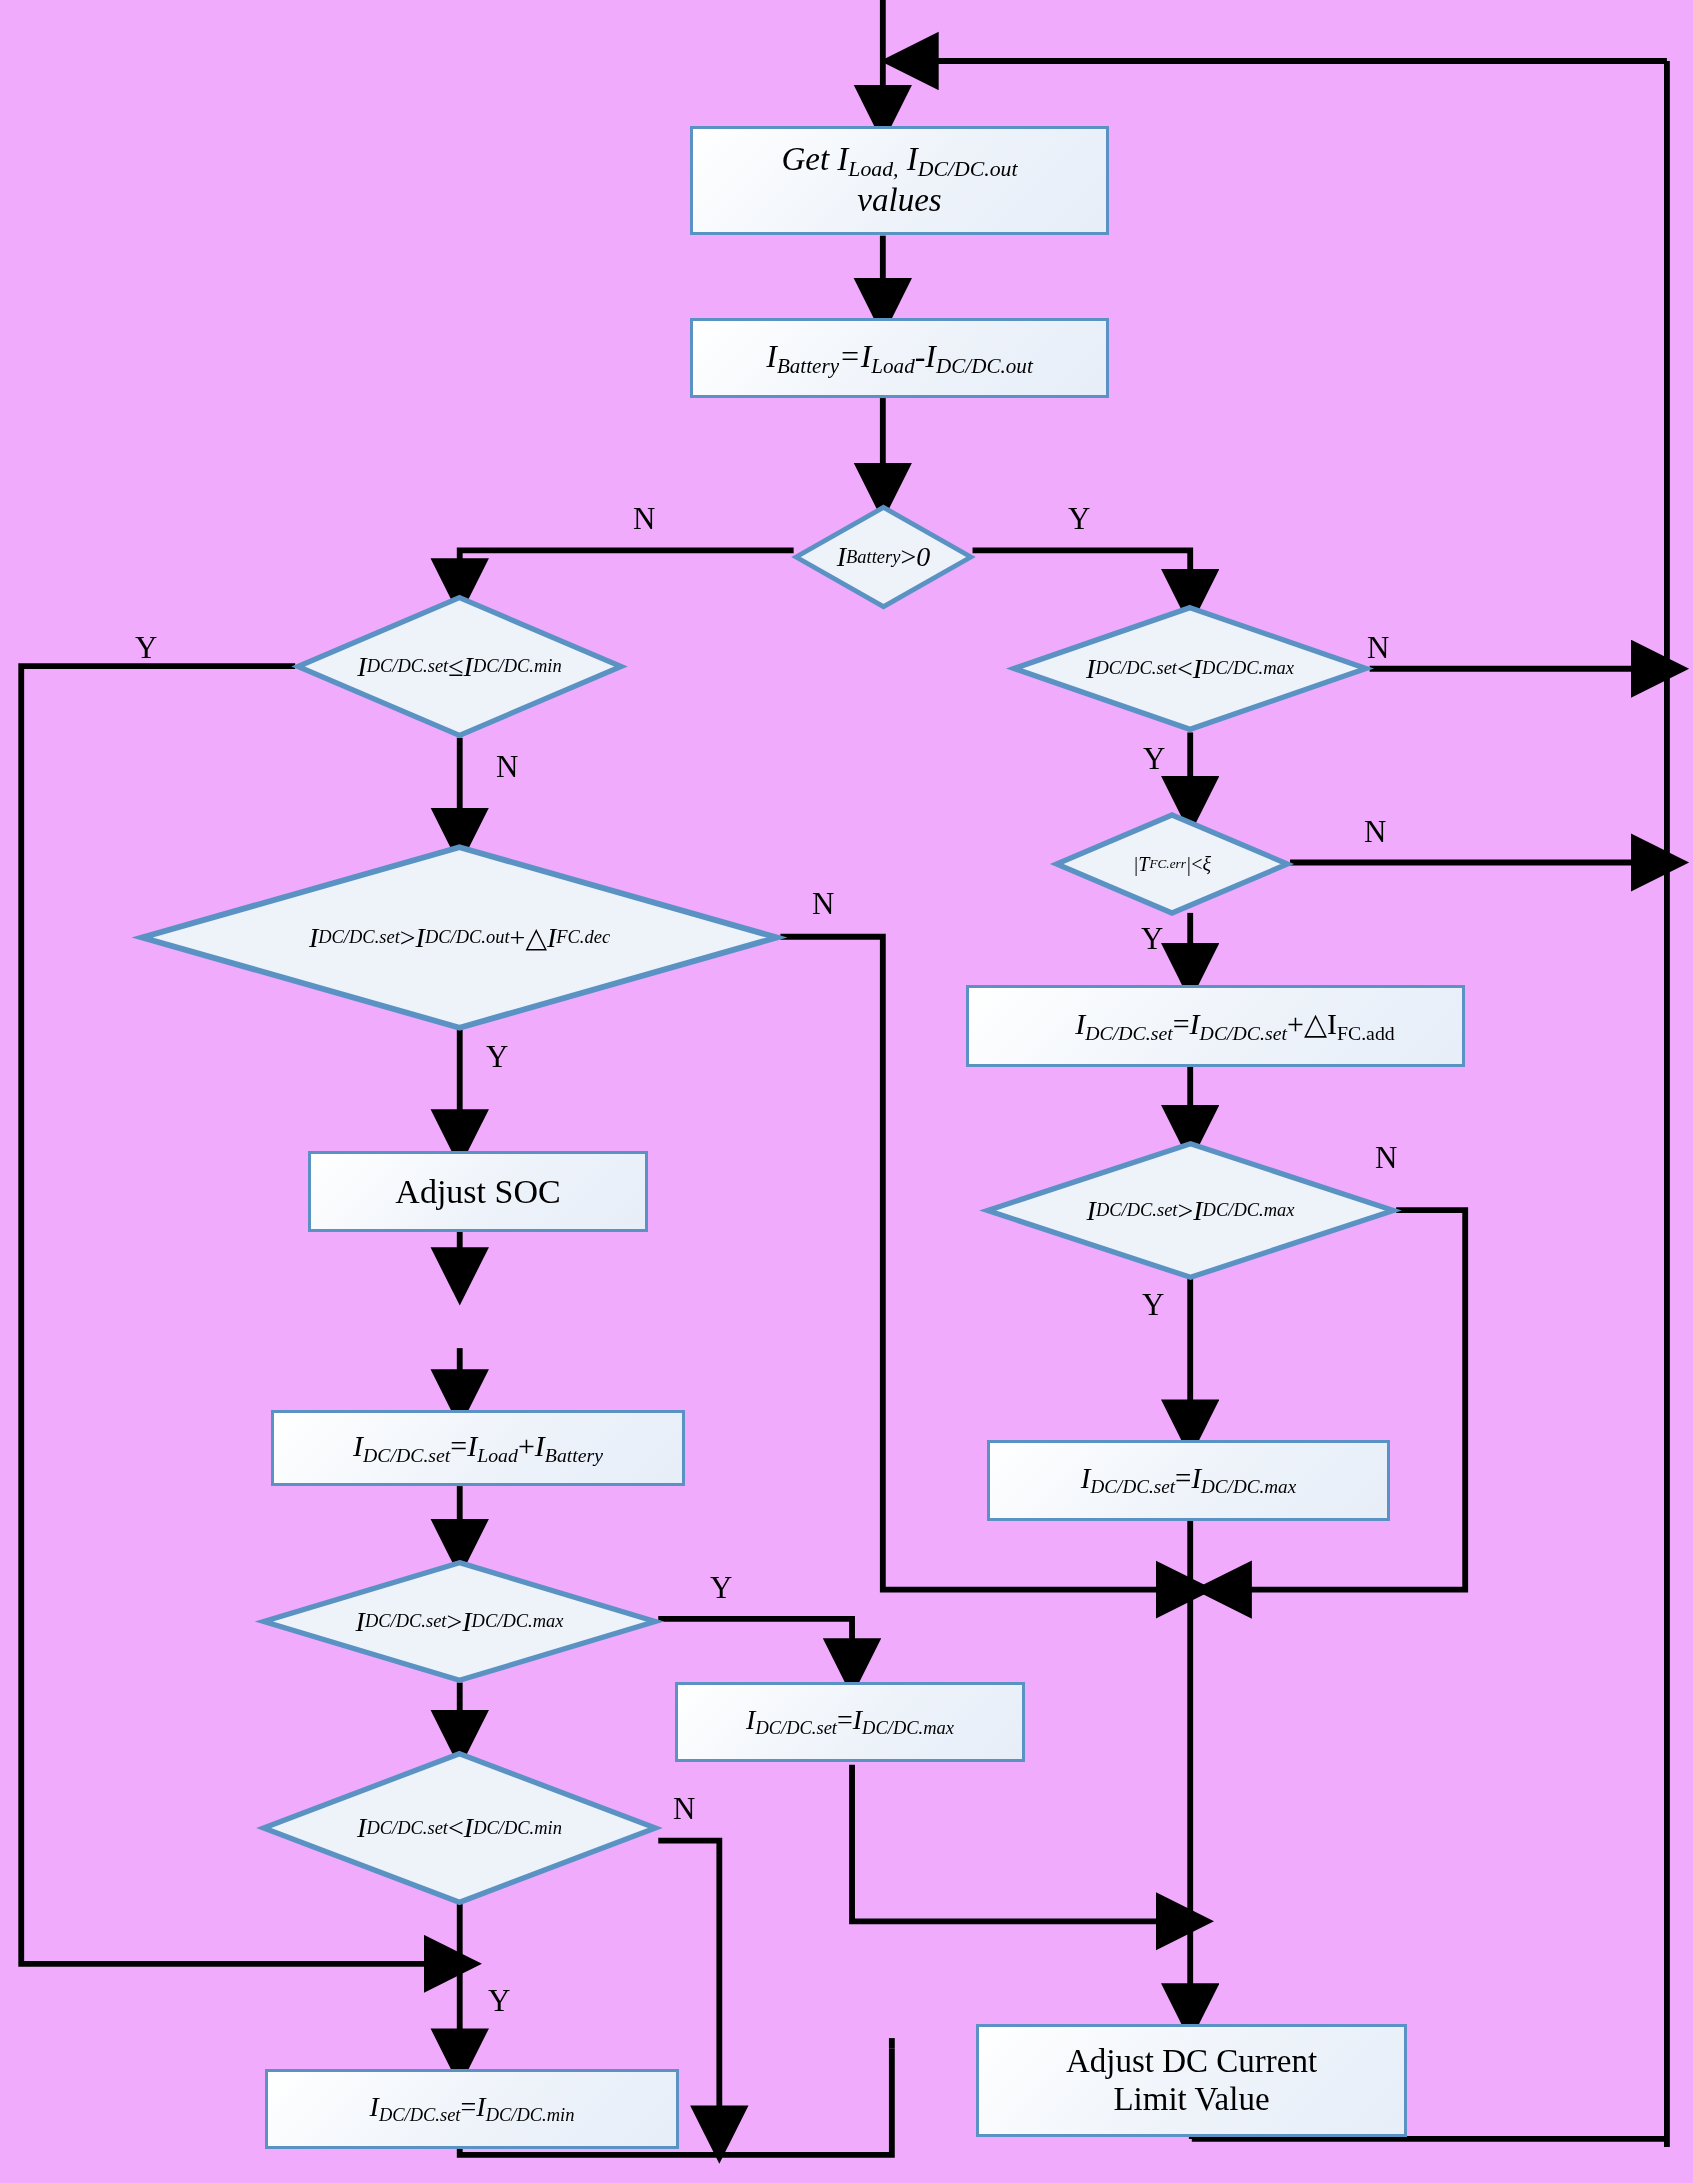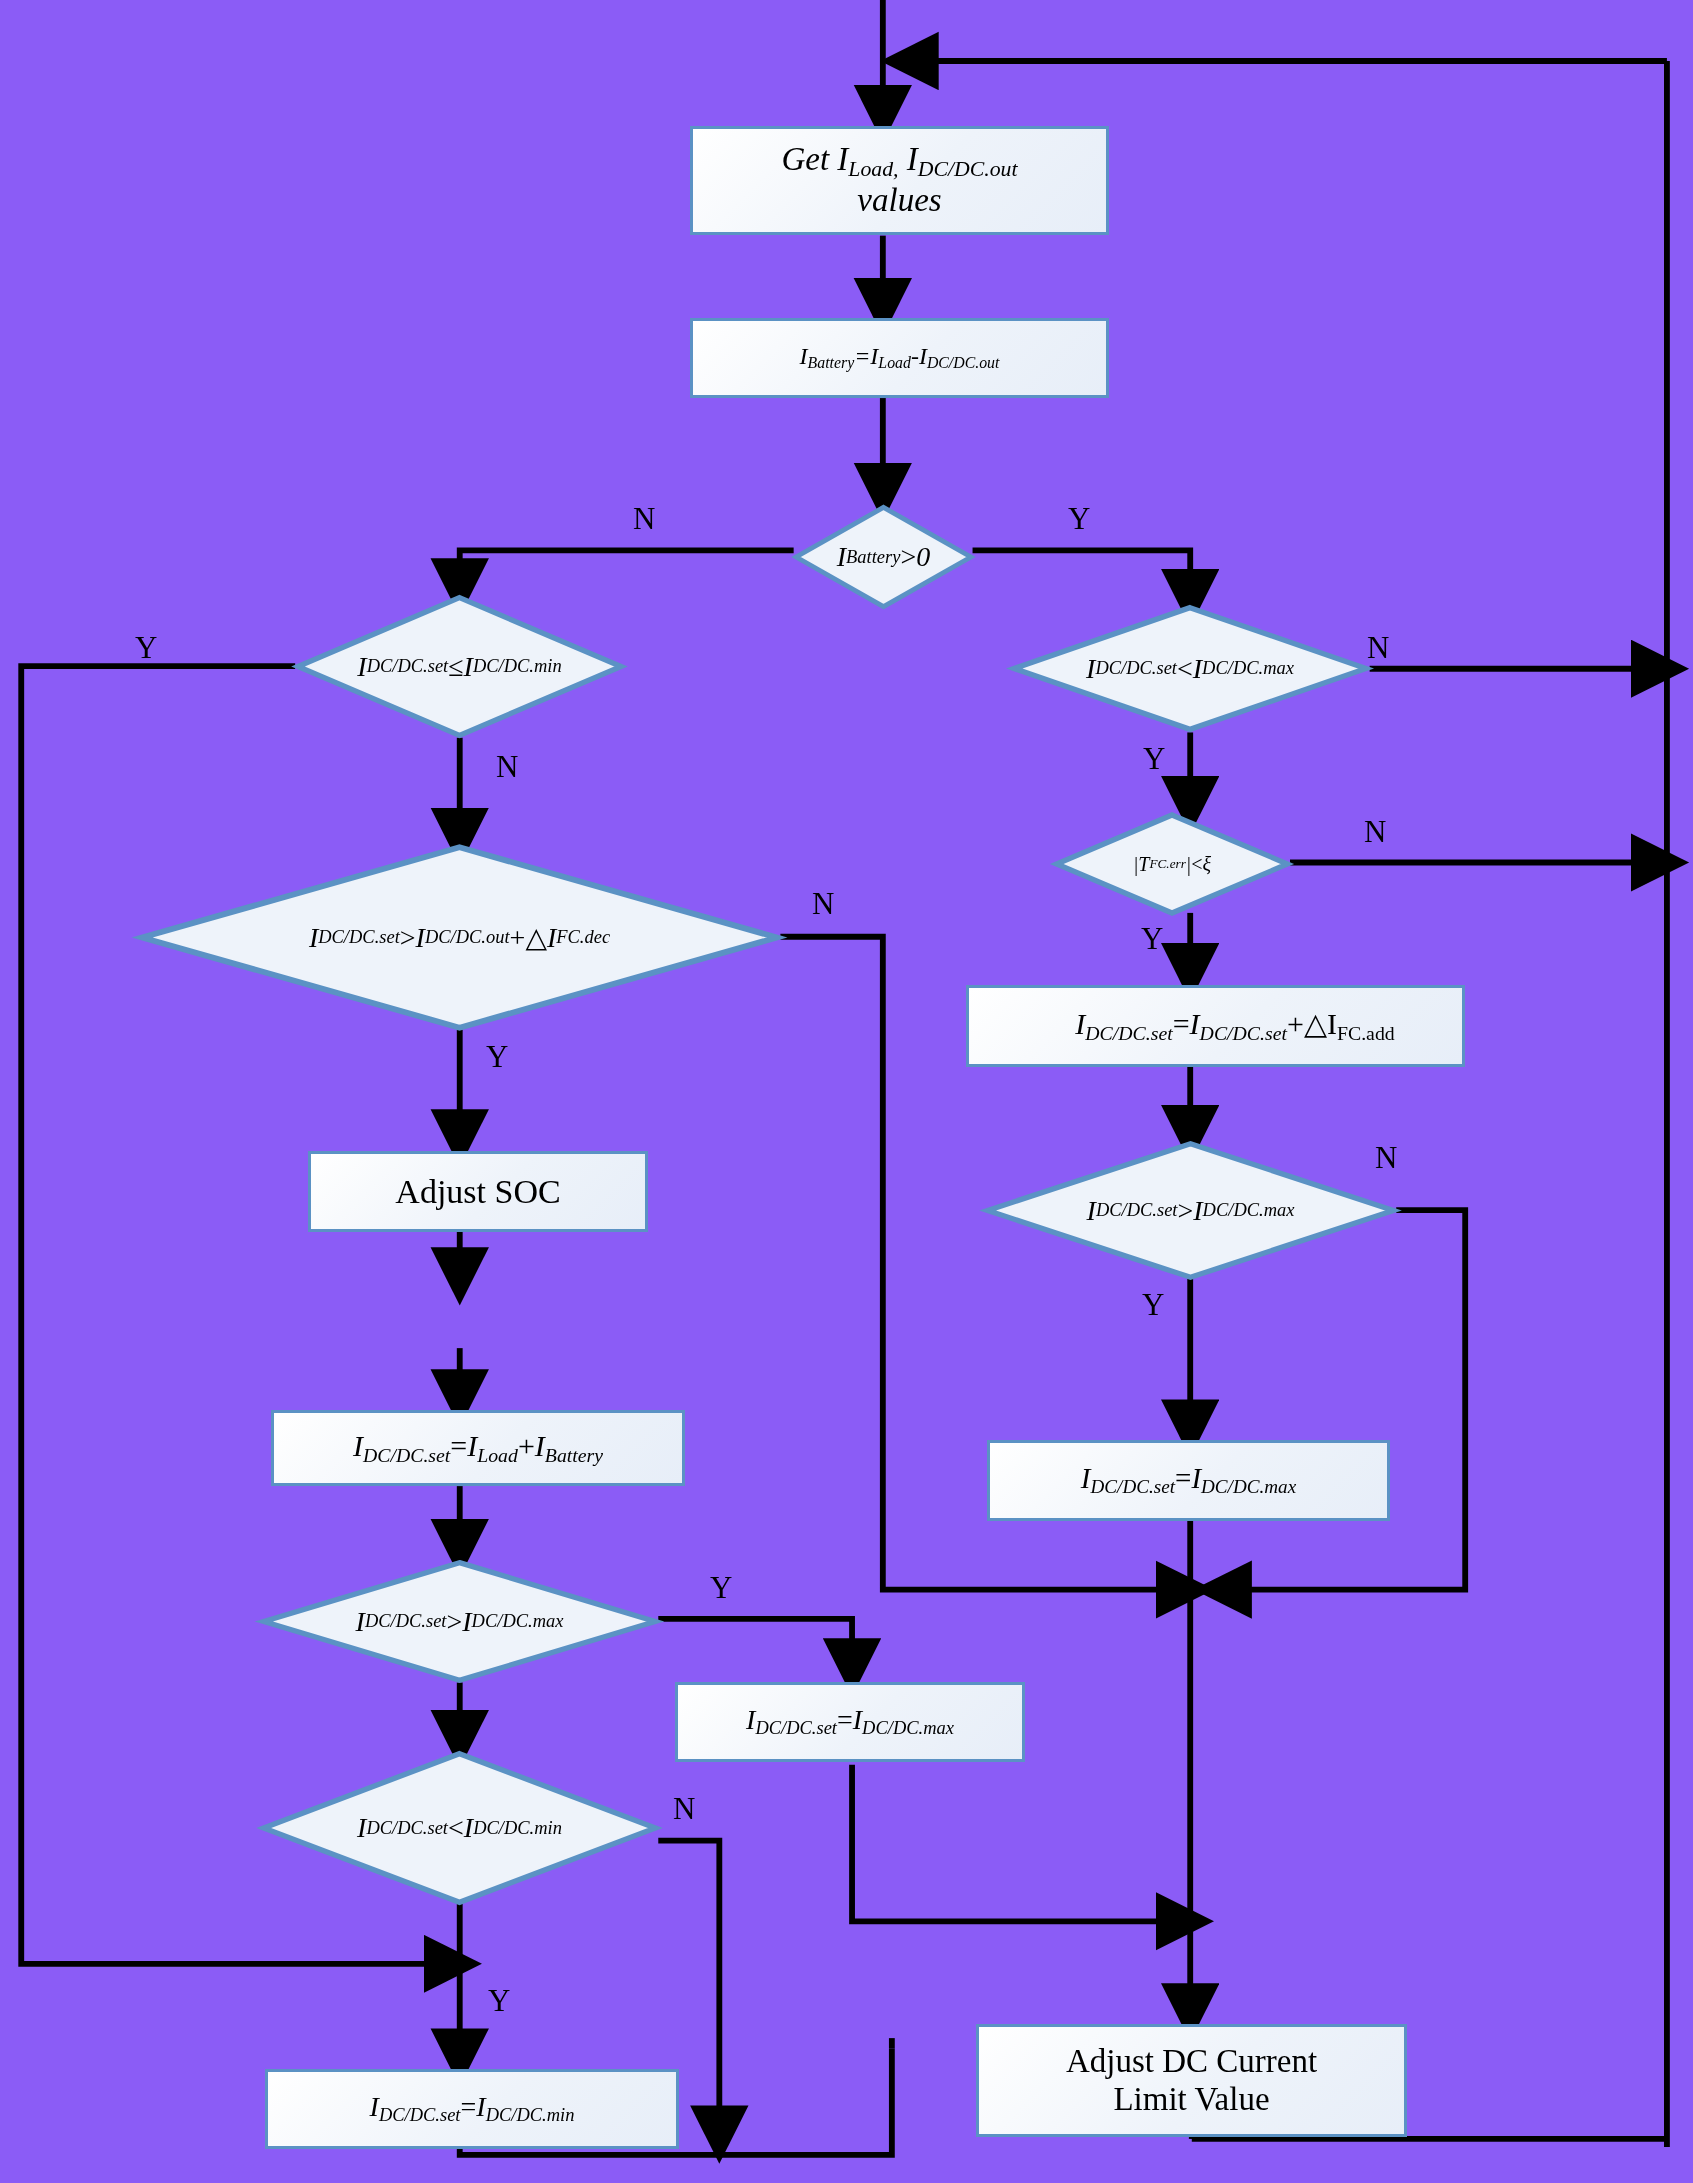--- a/index.html
+++ b/index.html
@@ -1,17 +1,17 @@
 <!DOCTYPE html>
 <html style="font-size:8.5px"><head>
 <meta charset="utf-8">
 <style>
   html,body{margin:0;padding:0;background:#ffffff;}
   body{font-family:"Liberation Serif", serif;}
-  #canvas{position:relative;width:1694px;height:2183px;background:#8b5cf6;overflow:hidden;}
+  #canvas{position:relative;width:1694px;height:2183px;background:#f0abfc;overflow:hidden;}
   svg.wires{position:absolute;left:0;top:0;width:1694px;height:2183px;pointer-events:none;}
 
   .node{position:absolute;box-sizing:border-box;display:flex;align-items:center;justify-content:center;text-align:center;}
 
   .proc{
     border:3.7px solid #5b92c4;
     background:linear-gradient(135deg,#ffffff 0%,#eef3fa 55%,#e7eef8 100%);
   }
   .proc .txt{line-height:1.15;padding:0 5.3px;}
 
@@ -113,21 +113,21 @@
   </svg>
 
   <div class="node proc" style="left:690px;top:126px;width:419px;height:109px;">
     <div class="txt f it" style="font-size:33px;">
       <span>Get I<span class="sub">Load,</span> I<span class="sub">DC/DC.out</span></span><br>
       <span>values</span>
     </div>
   </div>
 
   <div class="node proc" style="left:690px;top:318px;width:419px;height:80px;">
-    <div class="txt f it" style="font-size:24px;">
+    <div class="txt f it" style="font-size:32px;">
       I<span class="sub">Battery</span>=I<span class="sub">Load</span>-I<span class="sub">DC/DC.out</span>
     </div>
   </div>
 
   <div class="dia-wrap" style="left:794px;top:505px;width:179px;height:104px;">
     <svg width="179" height="104" viewBox="0 0 337 195">
       <polygon points="168.5,4 333,97.5 168.5,191 4,97.5" fill="#eef3fa" stroke="#5b92c4" stroke-width="9"></polygon>
     </svg>
     <div class="dia-label f it" style="font-size:28px;">
       I<span class="sub">Battery</span><span class="up">&gt;</span>0

